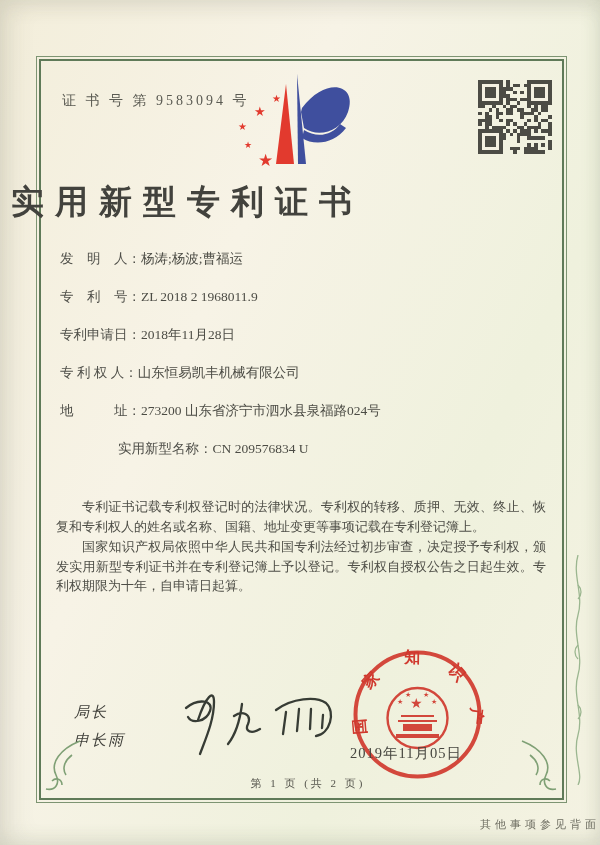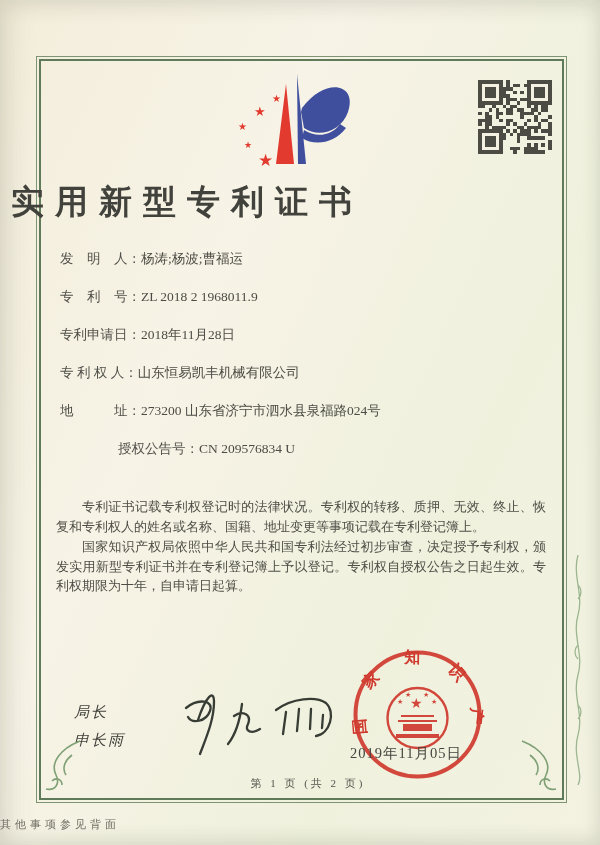--- a/index.html
+++ b/index.html
@@ -38,34 +38,35 @@
   .body-text { position: absolute; left: 56px; top: 497px; width: 490px; }
   .body-text p {
     font-size: 13px; line-height: 19.5px; text-indent: 2em;
     text-align: justify; color: #4e4e47; margin-bottom: 1px;
   }
   .director { position: absolute; left: 74px; top: 698px; font-size: 15px; line-height: 28px; letter-spacing: 2px; color: #3f3f3a; font-style: italic; }
   .signature { position: absolute; left: 168px; top: 676px; width: 170px; height: 80px; }
   .seal { position: absolute; left: 345px; top: 642px; width: 145px; height: 145px; }
   .seal-date { position: absolute; left: 350px; top: 744px; width: 160px; font-size: 14.5px; letter-spacing: 1px; color: #45453f; }
   .page-info { position: absolute; left: 8px; top: 776px; width: 100%; text-align: center; font-size: 11px; letter-spacing: 3px; color: #55554d; }
-  .footer-note { position: absolute; left: 0; top: 817px; width: 100%; text-align: left; font-size: 11px; letter-spacing: 4px; color: #6c6c60; }
+  .footer-note { position: absolute; left: 0; top: 817px; width: 100%; text-align: right; font-size: 11px; letter-spacing: 4px; color: #6c6c60; }
   .orn-bl { position: absolute; left: 42px; bottom: 50px; }
   .orn-br { position: absolute; right: 40px; bottom: 50px; transform: scaleX(-1); }
   .orn-r  { position: absolute; right: 14px; bottom: 60px; }
 </style>
 </head>
 <body>
 
 <div class="paper">
 
   <div class="frame">
     <div class="frame-inner"></div>
   </div>
 
+  <div class="cert-no">证 书 号 第 9583094 号</div>
 
   <div class="logo">
     <svg width="140" height="112" viewBox="0 0 140 112">
       <polygon points="56,16 64,96 46,96" fill="#e23a2e"></polygon>
       <polygon points="67,6 76,96 68,96" fill="#3f4f9e"></polygon>
       <path d="M72,40 C96,8 128,16 118,44 C111,64 88,70 74,60 L71,44 Z" fill="#3f4f9e"></path>
       <path d="M74,62 C86,70 102,68 110,56 L116,60 C104,76 84,78 72,70 Z" fill="#3f4f9e"></path>
       <text x="42" y="34" font-size="10" fill="#e23a2e">★</text>
       <text x="24" y="48" font-size="13" fill="#e23a2e">★</text>
       <text x="8" y="62" font-size="10" fill="#e23a2e">★</text>
@@ -235,21 +236,21 @@
       <span class="lbl">专利申请日：</span><span>2018年11月28日</span>
     </div>
     <div class="field-row">
       <span class="lbl">专 利 权 人：</span><span>山东恒易凯丰机械有限公司</span>
     </div>
     <div class="field-row">
       <span class="lbl">地　　　址：</span><span>273200 山东省济宁市泗水县泉福路024号</span>
     </div>
     <div class="field-row grant-row">
       <span class="grant-pair2">
-        <span class="lbl">授权公告号：</span><span>CN 209576834 U</span>
+        <span class="lbl">实用新型名称：</span><span>CN 209576834 U</span>
       </span>
     </div>
   </div>
 
   <div class="body-text">
     <p>专利证书记载专利权登记时的法律状况。专利权的转移、质押、无效、终止、恢复和专利权人的姓名或名称、国籍、地址变更等事项记载在专利登记簿上。</p>
     <p>国家知识产权局依照中华人民共和国专利法经过初步审查，决定授予专利权，颁发实用新型专利证书并在专利登记簿上予以登记。专利权自授权公告之日起生效。专利权期限为十年，自申请日起算。</p>
   </div>
 
   <div class="director">

